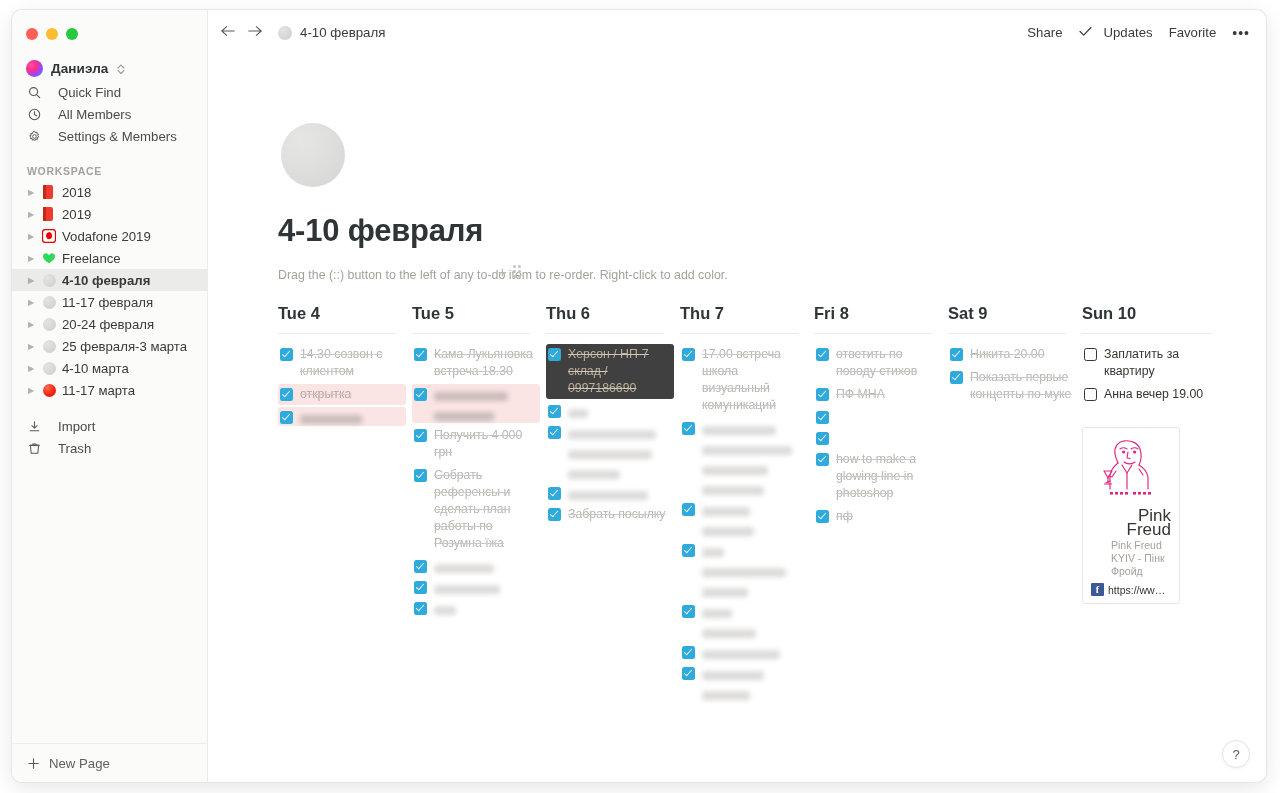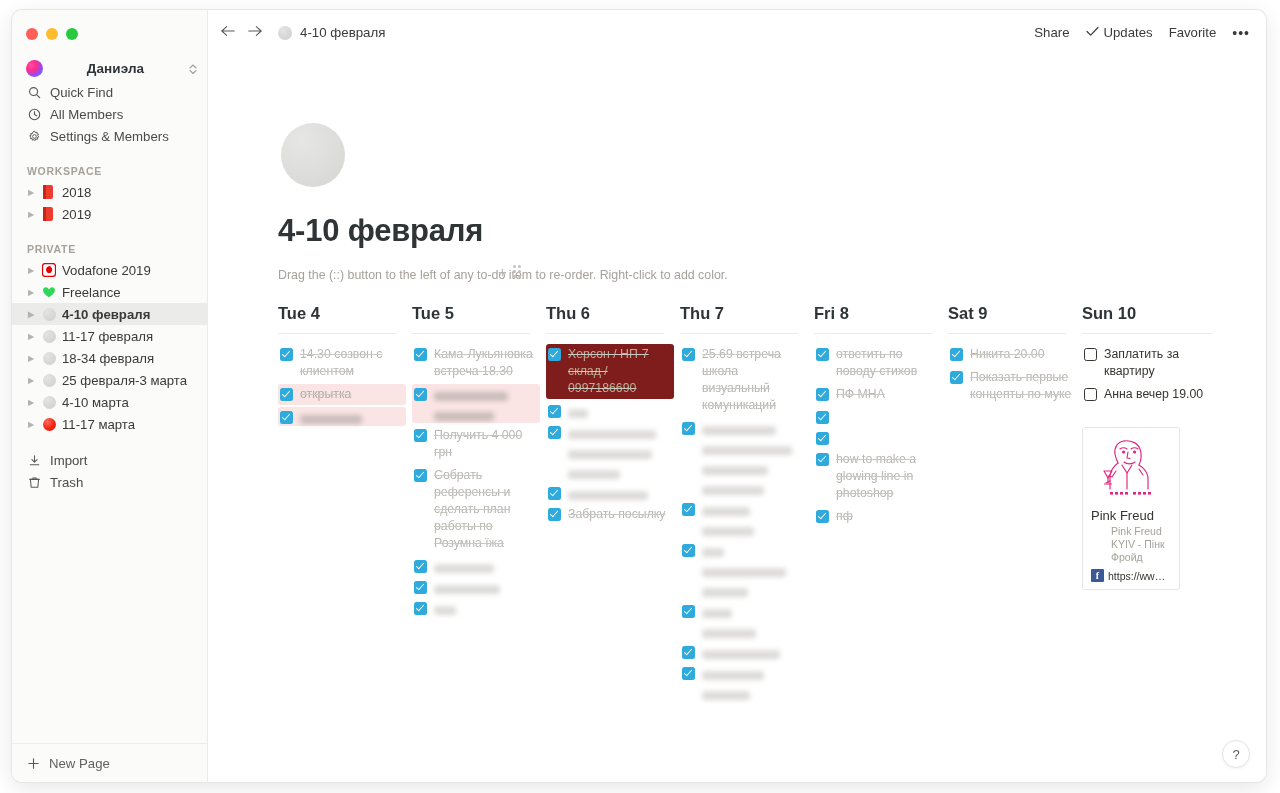--- a/index.html
+++ b/index.html
@@ -51,21 +51,20 @@
   .dot.yellow { background: #febc2e; }
   .dot.green { background: #28c840; }
 
   .workspace-row {
     display: flex;
     align-items: center;
     gap: 8px;
     padding: 4px 10px 4px 14px;
     margin-top: 16px;
     cursor: pointer;
-    justify-content: space-between;
   }
   .ws-avatar {
     width: 17px; height: 17px; border-radius: 50%;
     background:
       radial-gradient(circle at 30% 30%, #ff4fa3 0%, #ff2e8b 32%, #8f4bff 65%, #3aa0ff 100%);
     flex: 0 0 auto;
   }
   .ws-name {
     font-size: 13.5px;
     font-weight: bold;
@@ -76,21 +75,21 @@
     font-size: 9px;
     color: #a4a19b;
     line-height: 8px;
     display: flex;
     flex-direction: column;
     margin-left: 1px;
   }
   .nav-item {
     display: flex;
     align-items: flex-end;
-    gap: 8px;
+    gap: 16px;
     padding: 3px 10px 3px 15px;
     font-size: 13.2px;
     color: #4b4a47;
     cursor: pointer;
     height: 22px;
     box-sizing: border-box;
   }
   .nav-icon { width: 15px; height: 15px; display:inline-flex; align-items:center; justify-content:center; flex: 0 0 auto;}
   .section-label {
     font-size: 10.5px;
@@ -189,21 +188,21 @@
   }
   .topbar-right {
     margin-left: auto;
     display: flex;
     align-items: center;
     gap: 16px;
     font-size: 13.2px;
     color: #3b3a38;
   }
   .topbar-right span { cursor: pointer; }
-  .updates-wrap { display: flex; align-items: flex-start; gap: 5px; }
+  .updates-wrap { display: flex; align-items: flex-start; gap: 12px; }
   .dots-btn { letter-spacing: 1px; font-size: 14px; color: #3b3a38; }
 
   .content {
     padding: 18px 0 0 70px;
     box-sizing: border-box;
   }
   .cover-circle {
     width: 64px; height: 64px; border-radius: 50%;
     background: radial-gradient(circle at 33% 28%, #e6e6e4 0%, #dddddb 55%, #d4d4d2 100%);
     margin: 50px 0 0 3px;
@@ -285,21 +284,21 @@
     color: #b9b7b2;
     text-decoration: line-through;
     text-decoration-color: #cac8c3;
     word-wrap: break-word;
   }
   .todo.open .todo-text {
     color: #37352f;
     text-decoration: none;
   }
   .todo.pink { background: #fbe4e4; }
-  .todo.yellowbg { background: #7f1d1d; }
+  .todo.yellowbg { background: #404040; }
   .todo.pink .todo-text { color: #b9a3a3; }
   .todo.yellowbg .todo-text { color: #bfb093; }
 
   
   .blurred {
     display: inline-block;
     color: transparent;
     background: linear-gradient(to bottom, rgba(186,184,179,0.45), rgba(186,184,179,0.55));
     border-radius: 3px;
     filter: blur(2.4px);
@@ -344,24 +343,25 @@
   .card-art {
     width: 100%;
     height: 66px;
     background: #ffffff;
     display: flex;
     align-items: center;
     justify-content: center;
     overflow: hidden;
   }
   .card-title {
-    font-size: 13px;
+    font-size: 17px;
     color: #37352f;
     margin-top: 7px;
     line-height: 14px;
+    text-align: right;
   }
   .card-desc {
     font-size: 10.5px;
     color: #a5a29b;
     line-height: 13px;
     margin-top: 2px;
     margin-left: 20px;
   }
   .card-link {
     display: flex;
@@ -464,21 +464,20 @@
         <span>2018</span>
       </div>
       <div class="page-item">
         <span class="tri">▶</span>
         <span class="pg-icon">
             <span class="book-icon"></span>
           </span>
         <span>2019</span>
       </div>
 
-      <div class="section-label">PRIVATE</div>
 
       <div class="page-item">
         <span class="tri">▶</span>
         <span class="pg-icon">
           <svg width="14" height="14" viewBox="0 0 16 16">
             <rect x="0.6" y="0.6" width="14.8" height="14.8" rx="3" fill="#fff" stroke="#e60000" stroke-width="1.4"></rect>
             <path d="M8.6 3.4 C6.1 3.8 4.6 5.6 4.6 7.7 C4.6 9.9 6.2 11.6 8.2 11.6 C10.2 11.6 11.6 10 11.6 7.8 C11.6 5.6 10.2 4 8.6 3.4 Z" fill="#e60000"></path>
           </svg>
         </span>
         <span>Vodafone 2019</span>
@@ -506,21 +505,21 @@
         <span class="pg-icon">
             <span class="circle-gray"></span>
           </span>
         <span>11-17 февраля</span>
       </div>
       <div class="page-item">
         <span class="tri">▶</span>
         <span class="pg-icon">
             <span class="circle-gray"></span>
           </span>
-        <span>18-34 февраля</span>
+        <span>20-24 февраля</span>
       </div>
       <div class="page-item">
         <span class="tri">▶</span>
         <span class="pg-icon">
             <span class="circle-gray"></span>
           </span>
         <span>25 февраля-3 марта</span>
       </div>
       <div class="page-item">
         <span class="tri">▶</span>
@@ -720,21 +719,21 @@
               <span class="todo-text">Забрать посылку</span>
             </div>
           </div>
 
           <div class="col">
             <div class="col-header">Thu 7</div>
             <div class="col-divider"></div>
 
             <div class="todo">
               <span class="cb checked"></span>
-              <span class="todo-text">25.69 встреча школа визуальный комуникаций</span>
+              <span class="todo-text">17.00 встреча школа визуальный комуникаций</span>
             </div>
             <div class="todo">
               <span class="cb checked"></span>
               <span class="blur-lines">
                 <span class="blurred" style="width:74px"></span>
                 <span class="blurred" style="width:90px"></span>
                 <span class="blurred" style="width:66px"></span>
                 <span class="blurred" style="width:62px"></span>
               </span>
             </div>

